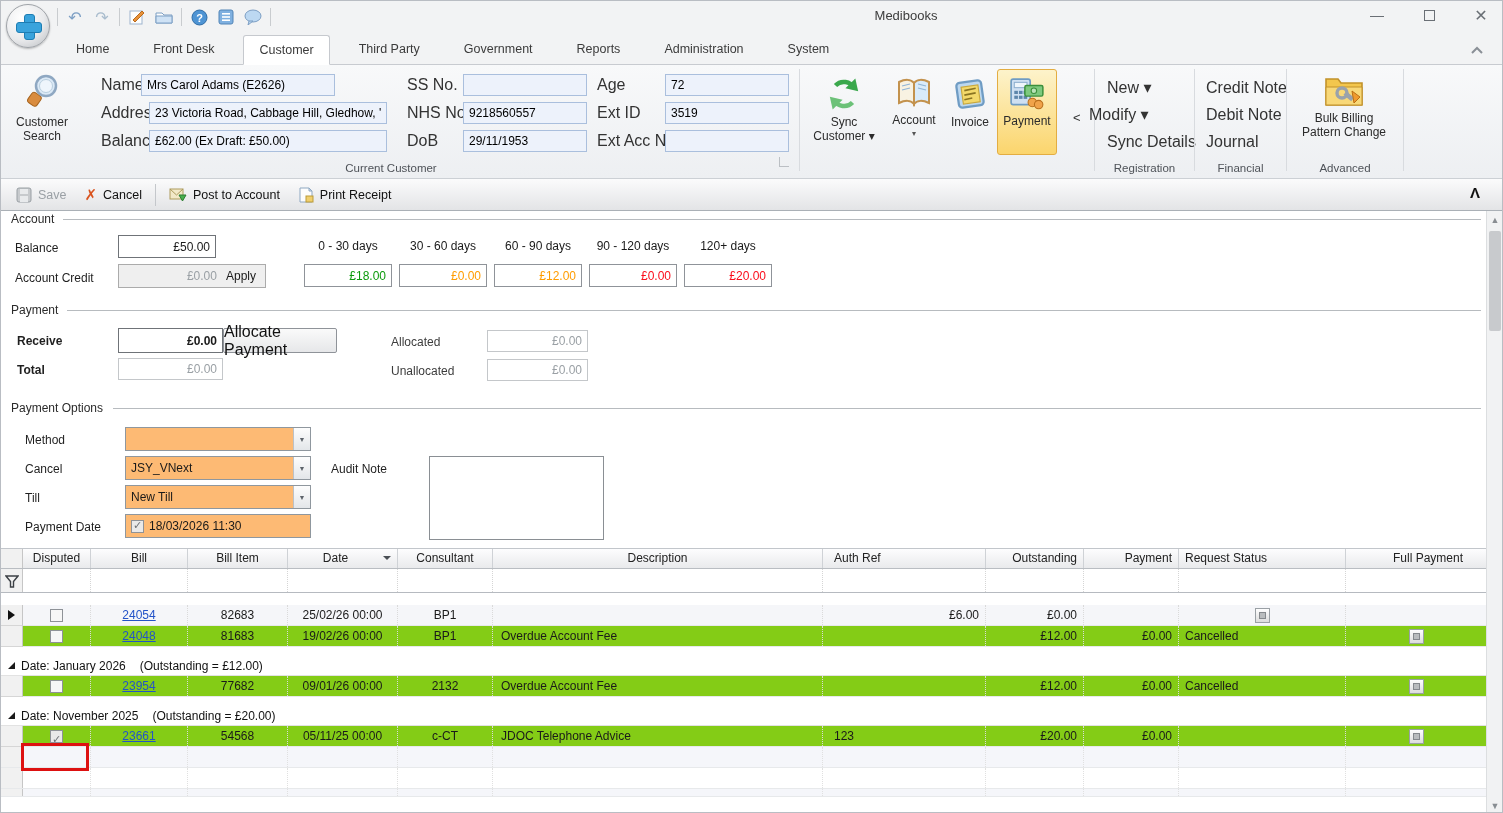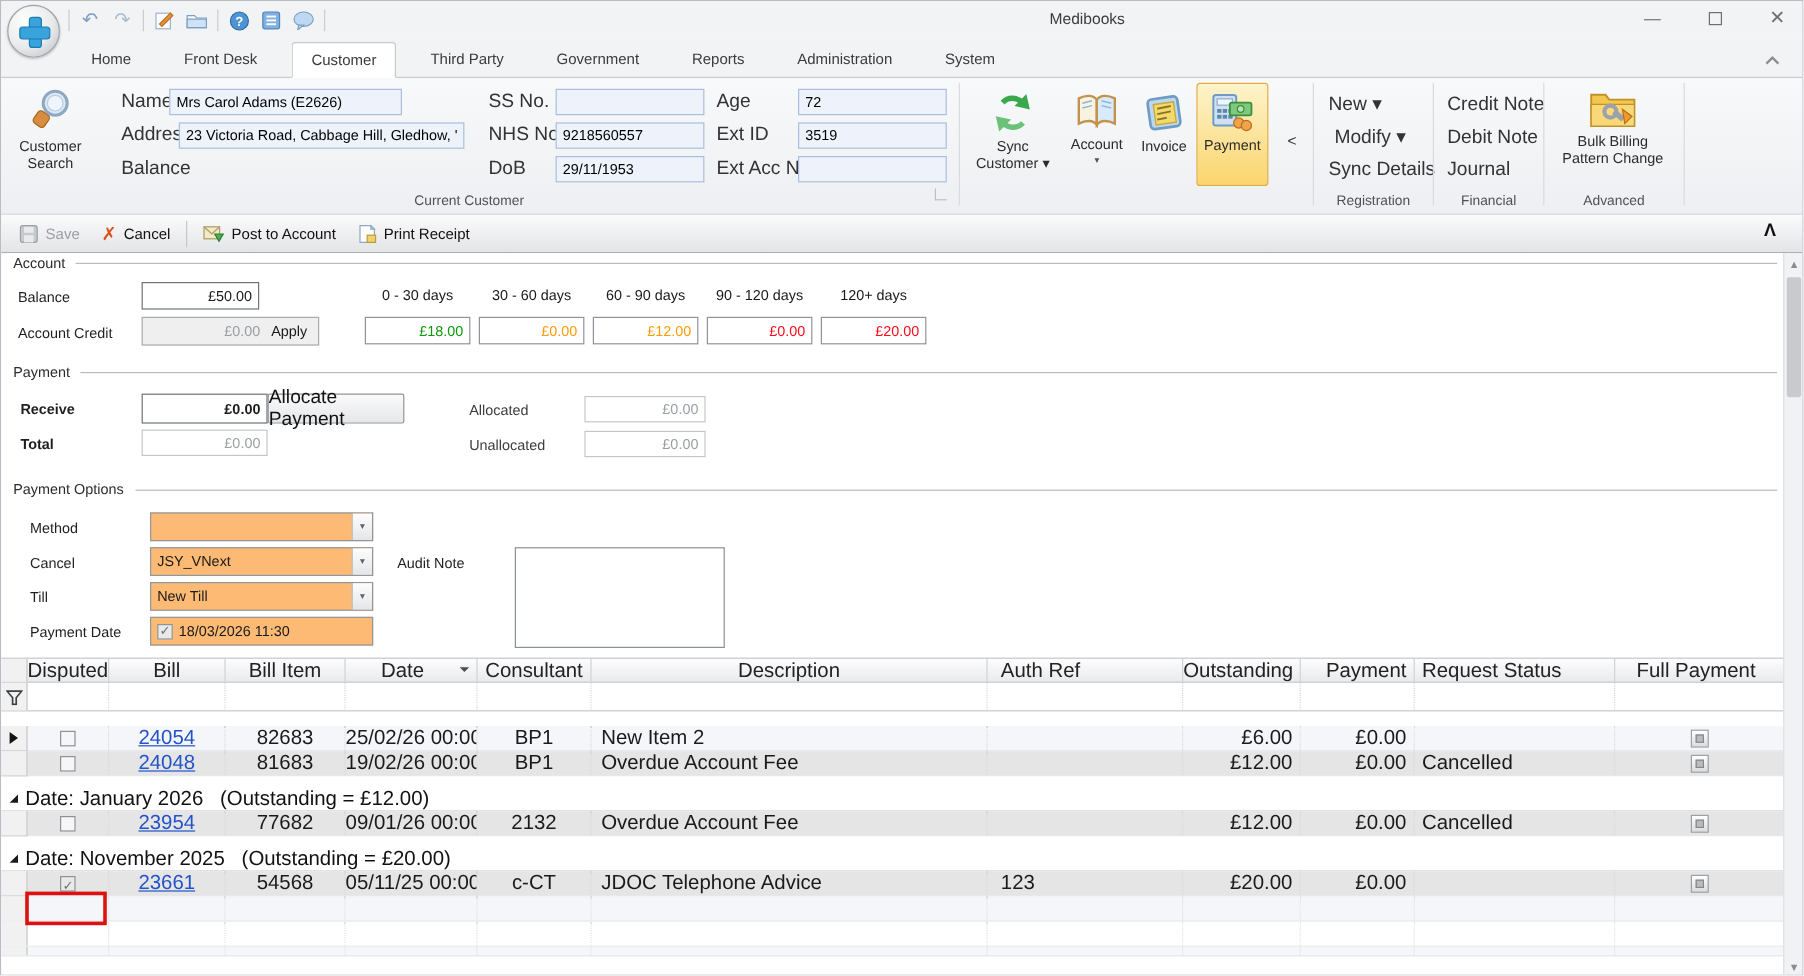--- a/index.html
+++ b/index.html
@@ -66,33 +66,33 @@
   .btn { position:absolute; background:linear-gradient(#fafafa,#e6e7e9); border:1px solid #8f9399; border-radius:2px; display:flex; align-items:center; justify-content:center; font-size:16px; color:#111; }
   .combo { position:absolute; background:#fdba74; border:1px solid #8f979e; display:flex; height:24px; }
   .combo .val { flex:1; padding:4px 5px; font-size:12px; white-space:nowrap; overflow:hidden; }
   .combo .dd { width:17px; border-left:1px solid #bcc1c6; background:linear-gradient(#fdfdfd,#e3e6e9); display:flex; align-items:center; justify-content:center; font-size:7px; color:#5d646b; }
   .cb { width:13px; height:13px; border:1px solid #8e9297; background:#f6f6f6; display:inline-block; position:relative; }
   .cb.checked { background:#e9e9e9; }
   .cb.checked::after { content:"\2713"; position:absolute; left:1px; top:-2px; font-size:11px; font-weight:bold; color:#6d7176; }
   .textarea { position:absolute; border:1px solid #8a8f94; background:#fff; }
 
   
-  .grid { position:absolute; left:0; top:337px; width:1487px; height:266px; font-size:17px; }
+  .grid { position:absolute; left:0; top:337px; width:1487px; height:266px; font-size:12px; }
   .grow { display:grid; grid-template-columns:22px 68px 97px 100px 110px 95px 330px 163px 98px 95px 167px 142px; }
   .ghead { height:21px; background:linear-gradient(#fdfdfe,#e9eaec); border-top:1px solid #c2c6cb; border-bottom:1px solid #b9bdc2; }
   .ghead > div { border-right:1px solid #cfd2d6; line-height:19px; color:#222; white-space:nowrap; overflow:hidden; }
   .gfilter { height:24px; background:#fff; border-bottom:1px solid #b6bac0; }
   .gfilter > div { border-right:1px dotted #d5d5d5; }
   .ind { background:#f1f1f1; border-right:1px solid #c6c6c6 !important; display:flex; align-items:center; justify-content:center; }
   .c { text-align:center; } .l { padding-left:8px; } .r { text-align:right; padding-right:6px; }
   .spacer { height:12px; background:#fff; }
   .spacer.s8 { height:9px; }
   .ggroup { height:20px; display:flex; align-items:center; padding-left:7px; background:#fff; border-bottom:1px solid #e2e2e2; color:#111; }
   .tri-exp { width:0; height:0; border-bottom:7px solid #1a1a1a; border-left:7px solid transparent; margin-right:6px; }
-  .gdata { height:21px; background:#e5e5e5; border-bottom:1px solid #e7e9eb; }
+  .gdata { height:21px; background:#84cc16; border-bottom:1px solid #e7e9eb; }
   .gdata > div { border-right:1px dotted #dadada; line-height:20px; white-space:nowrap; overflow:hidden; display:block; }
   .gdata > .ind { display:flex; border-bottom:1px solid #d6d6d6; margin-bottom:-1px; }
   .gdata.cur { background:#f5f6f9; }
   .gdata .cbwrap { display:flex !important; align-items:center; justify-content:center; }
   .rowptr { width:0; height:0; border-left:7px solid #111; border-top:5px solid transparent; border-bottom:5px solid transparent; }
   a.bill { color:#2353c8; text-decoration:underline; }
   .sqbtn { position:relative; width:15px; height:15px; border:1px solid #9aa0a5; background:linear-gradient(#fefefe,#dcdcdd); display:inline-block; vertical-align:middle; }
   .sqbtn::after { content:""; position:absolute; inset:3px; background:#b9bcbe; border:1px solid #85898d; }
   .gempty { height:21px; border-bottom:1px solid #e7e9eb; }
   .gempty > div { border-right:1px dotted #e0e0e0; }
@@ -193,20 +193,21 @@
         <circle cx="22" cy="13" r="6.5" fill="#eef5fc" stroke="#b9cede"></circle>
       </svg>
       <span style="margin-top:6px; width:66px;">Customer Search</span>
     </div>
 
     <span class="rlabel" style="left:100px; top:9px;">Name</span>
     <span class="rlabel" style="left:100px; top:37px;">Address</span>
     <span class="rlabel" style="left:100px; top:65px;">Balance</span>
     <div class="rinput" style="left:140px; top:9px;  width:194px;">Mrs Carol Adams (E2626)</div>
     <div class="rinput" style="left:148px; top:37px; width:238px;">23 Victoria Road, Cabbage Hill, Gledhow, '</div>
+    <div class="rinput" style="left:148px; top:65px; width:238px;">£62.00 (Ex Draft: £50.00)</div>
 
     <span class="rlabel" style="left:406px; top:9px;">SS No.</span>
     <span class="rlabel" style="left:406px; top:37px;">NHS No.</span>
     <span class="rlabel" style="left:406px; top:65px;">DoB</span>
     <div class="rinput" style="left:462px; top:9px;  width:124px;"></div>
     <div class="rinput" style="left:462px; top:37px; width:124px;">9218560557</div>
     <div class="rinput" style="left:462px; top:65px; width:124px;">29/11/1953</div>
 
     <span class="rlabel" style="left:596px; top:9px;">Age</span>
     <span class="rlabel" style="left:596px; top:37px;">Ext ID</span>
@@ -261,21 +262,21 @@
         <circle cx="23.5" cy="13" r="2.6" fill="#b8e3b8" stroke="#3b8f3b"></circle>
         <circle cx="22" cy="24" r="4" fill="#f0a34a" stroke="#b86f1c"></circle>
         <circle cx="28" cy="26" r="4" fill="#f0a34a" stroke="#b86f1c"></circle>
       </svg>
       <span style="margin-top:3px;">Payment</span>
     </div>
     <span class="rlabel" style="left:1072px; top:42px; font-size:13px; color:#333;">&lt;</span>
     <div class="rsep" style="left:1093px;"></div>
 
     <span class="rlabel" style="left:1106px; top:12px;">New ▾</span>
-    <span class="rlabel" style="left:1111px; top:39px;">Modify ▾</span>
+    <span class="rlabel" style="left:1088px; top:39px;">Modify ▾</span>
     <span class="rlabel" style="left:1106px; top:66px;">Sync Details</span>
     <div class="grouplabel" style="left:1094px; width:99px;">Registration</div>
     <div class="rsep" style="left:1193px;"></div>
 
     <span class="rlabel" style="left:1205px; top:12px;">Credit Note</span>
     <span class="rlabel" style="left:1205px; top:39px;">Debit Note</span>
     <span class="rlabel" style="left:1205px; top:66px;">Journal</span>
     <div class="grouplabel" style="left:1194px; width:91px;">Financial</div>
     <div class="rsep" style="left:1285px;"></div>
 
@@ -448,21 +449,20 @@
         <div class="ind">
             <span class="rowptr"></span>
           </div>
         <div class="cbwrap">
             <span class="cb"></span>
           </div>
         <div class="c"><a class="bill" href="#">24054</a></div>
         <div class="c">82683</div>
         <div class="c">25/02/26 00:00</div>
         <div class="c">BP1</div>
-        <div class="l">New Item 2</div>
         <div class="l" style="padding-left:11px;"></div>
         <div class="r">£6.00</div>
         <div class="r">£0.00</div>
         <div class="l" style="padding-left:6px;"></div>
         <div class="c"><span class="sqbtn"></span></div>
       </div>
       <div class="grow gdata">
         <div class="ind"></div>
         <div class="cbwrap">
             <span class="cb"></span>

